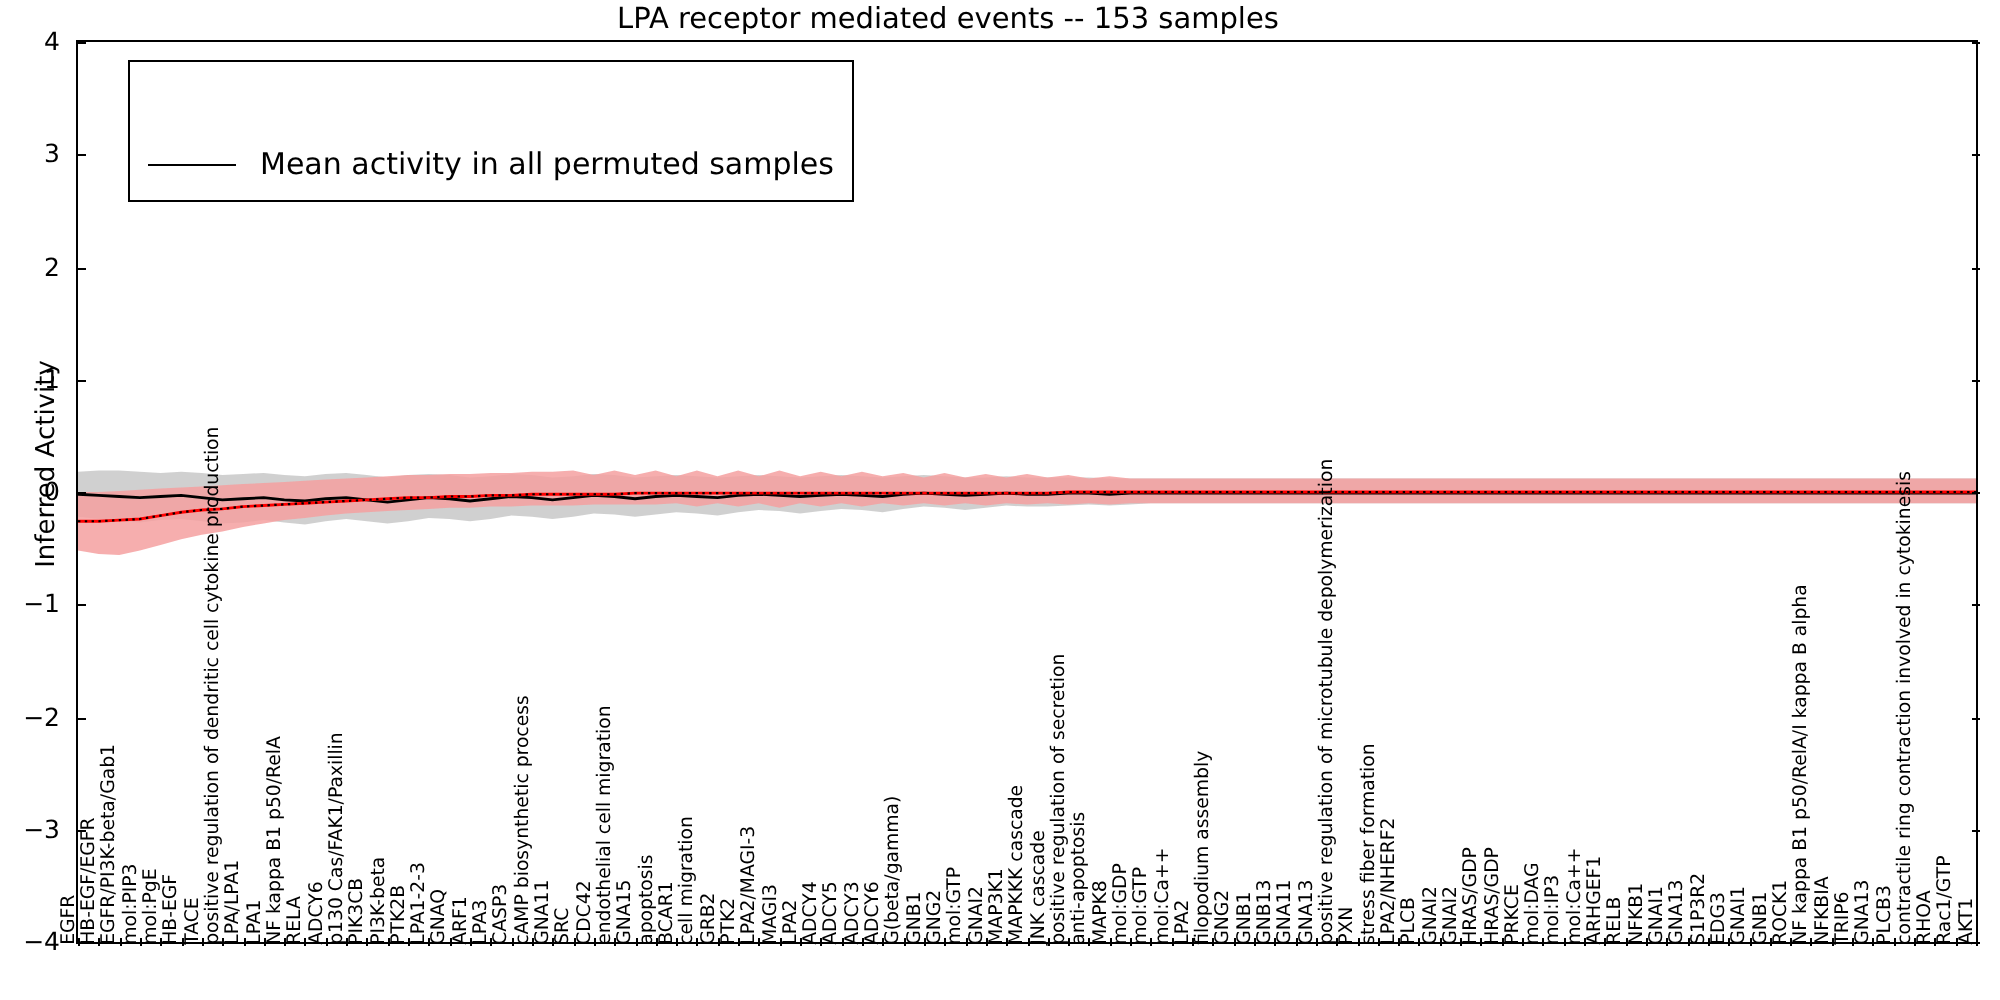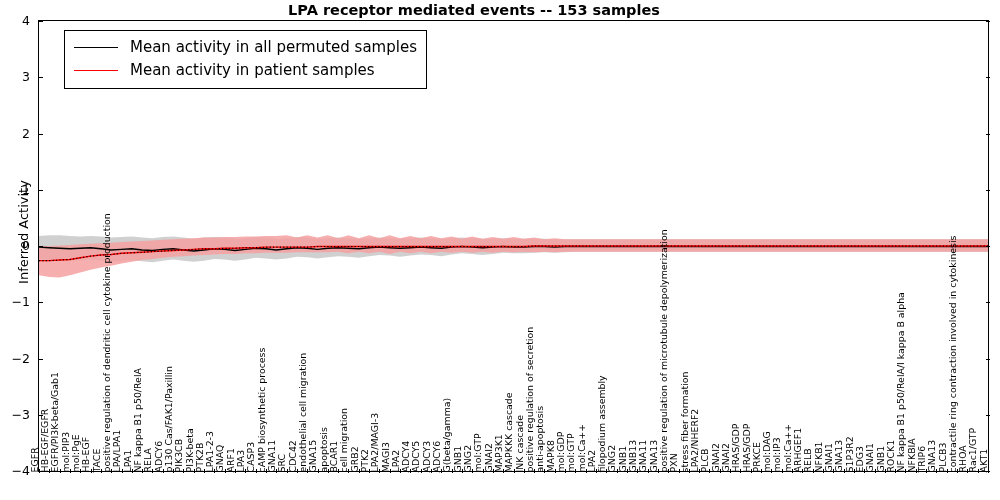--- a/index.html
+++ b/index.html
@@ -3,21 +3,21 @@
 <meta charset="utf-8">
 <style>
   html,body{margin:0;padding:0;background:#ffffff;}
   body{width:1000px;height:500px;overflow:hidden;
        font-family:"DejaVu Sans","Liberation Sans",sans-serif;color:#000;}
   #root{position:relative;width:1000px;height:500px;}
 
   
   #chart-title{
     position:absolute;left:0;top:0;width:948px;height:20px;
-    text-align:center;font-size:14.5px;line-height:20px;color:#000;font-weight:bold;
+    text-align:center;font-size:14.5px;line-height:20px;color:#000;
   }
 
   
   #ylabel{
     position:absolute;left:-96px;top:222px;width:240px;height:20px;
     text-align:center;font-size:13px;line-height:20px;
     transform:rotate(-90deg);transform-origin:center center;
   }
   
   #xlabel{
@@ -50,21 +50,21 @@
     transform:rotate(-90deg) translateY(4.2px);
     white-space:nowrap;font-size:9.4px;line-height:9.4px;color:#000;
   }
 
   
   #legend{
     position:absolute;left:64px;top:30px;
     border:1px solid #000;background:#fff;
     padding:5px 9px 6px 9px;box-sizing:border-box;
   }
-  .legend-row{display:flex;align-items:center;height:23px;}
+  .legend-row{display:flex;align-items:center;height:23px;margin-top:35px;}
   .legend-swatch{width:44px;height:0;border-top-width:1.4px;border-top-style:solid;margin-right:12px;}
   .legend-text{font-size:15px;line-height:23px;white-space:nowrap;}
 </style>
 </head>
 <body>
 
 <div id="root">
 
   <div id="chart-title">LPA receptor mediated events -- 153 samples</div>
 
@@ -321,19 +321,15 @@
       <span class="xlab" style="left: 925.17px;">RHOA</span>
       <span class="xlab" style="left: 935.485px;">Rac1/GTP</span>
       <span class="xlab" style="left: 945.8px;">AKT1</span>
     </div>
 
   <div id="legend">
     <div class="legend-row">
       <span class="legend-swatch" id="sw0" style="border-top-color: rgb(0, 0, 0);"></span>
       <span class="legend-text">Mean activity in all permuted samples</span>
     </div>
-    <div class="legend-row">
-      <span class="legend-swatch" id="sw1" style="border-top-color: rgb(255, 0, 0);"></span>
-      <span class="legend-text">Mean activity in patient samples</span>
-    </div>
   </div>
 
 </div>
 
 </body></html>

